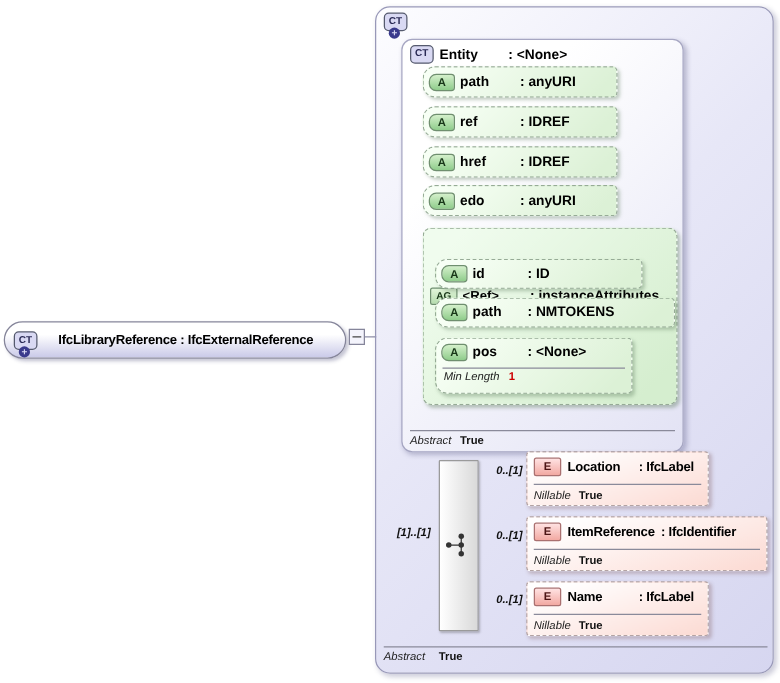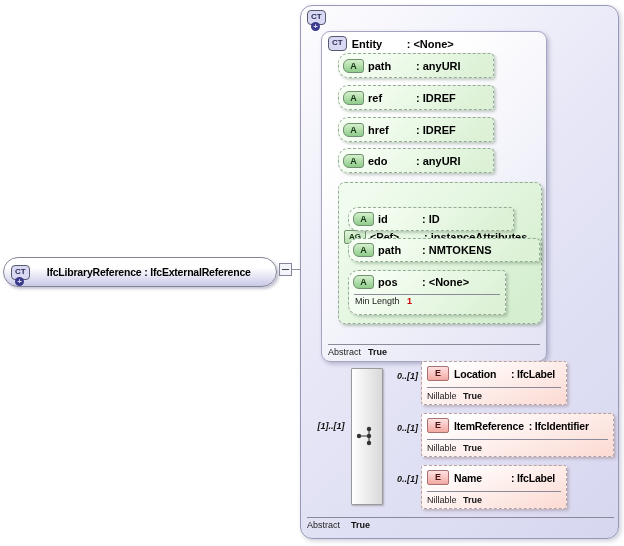--- a/index.html
+++ b/index.html
@@ -45,21 +45,21 @@
           box-shadow:2px 2px 3px rgba(90,120,90,.4);}
   .ag-header{position:absolute;left:5px;top:4px;display:flex;align-items:center;gap:4px;margin-top:43px;}
   .icon-ag{width:20px;height:12px;border:1px solid #6f8f6f;border-radius:2px;
            background:linear-gradient(180deg,#e2f6da,#b5dcae);
            font-weight:bold;font-size:8px;line-height:12px;text-align:center;color:#173517;}
   .ag-name{font-weight:bold;font-size:10.5px;min-width:50px;white-space:nowrap;}
   .ag-type{font-weight:bold;font-size:11px;white-space:nowrap;}
 
   
   .meta-row{display:flex;align-items:center;}
-  .meta-label{font-size:9px;color:#222;}
+  .meta-label{font-style:italic;font-size:9px;color:#222;}
   .meta-value{font-weight:bold;font-size:9px;color:#111;}
   .sep{position:absolute;height:1px;background:#8a8a9a;}
 
   
   .seq-box{left:351px;top:368px;width:30px;height:135px;border:1px solid #9a9a9a;border-radius:1px;
            background:linear-gradient(90deg,#ffffff,#d9d9d9);box-shadow:1px 1px 2px rgba(0,0,0,.25);}
 
   
   .elem-box{border:1px dashed #b3a3a3;border-radius:3px;
             background:linear-gradient(160deg,#fffefe 15%,#fcdcd5 95%);

